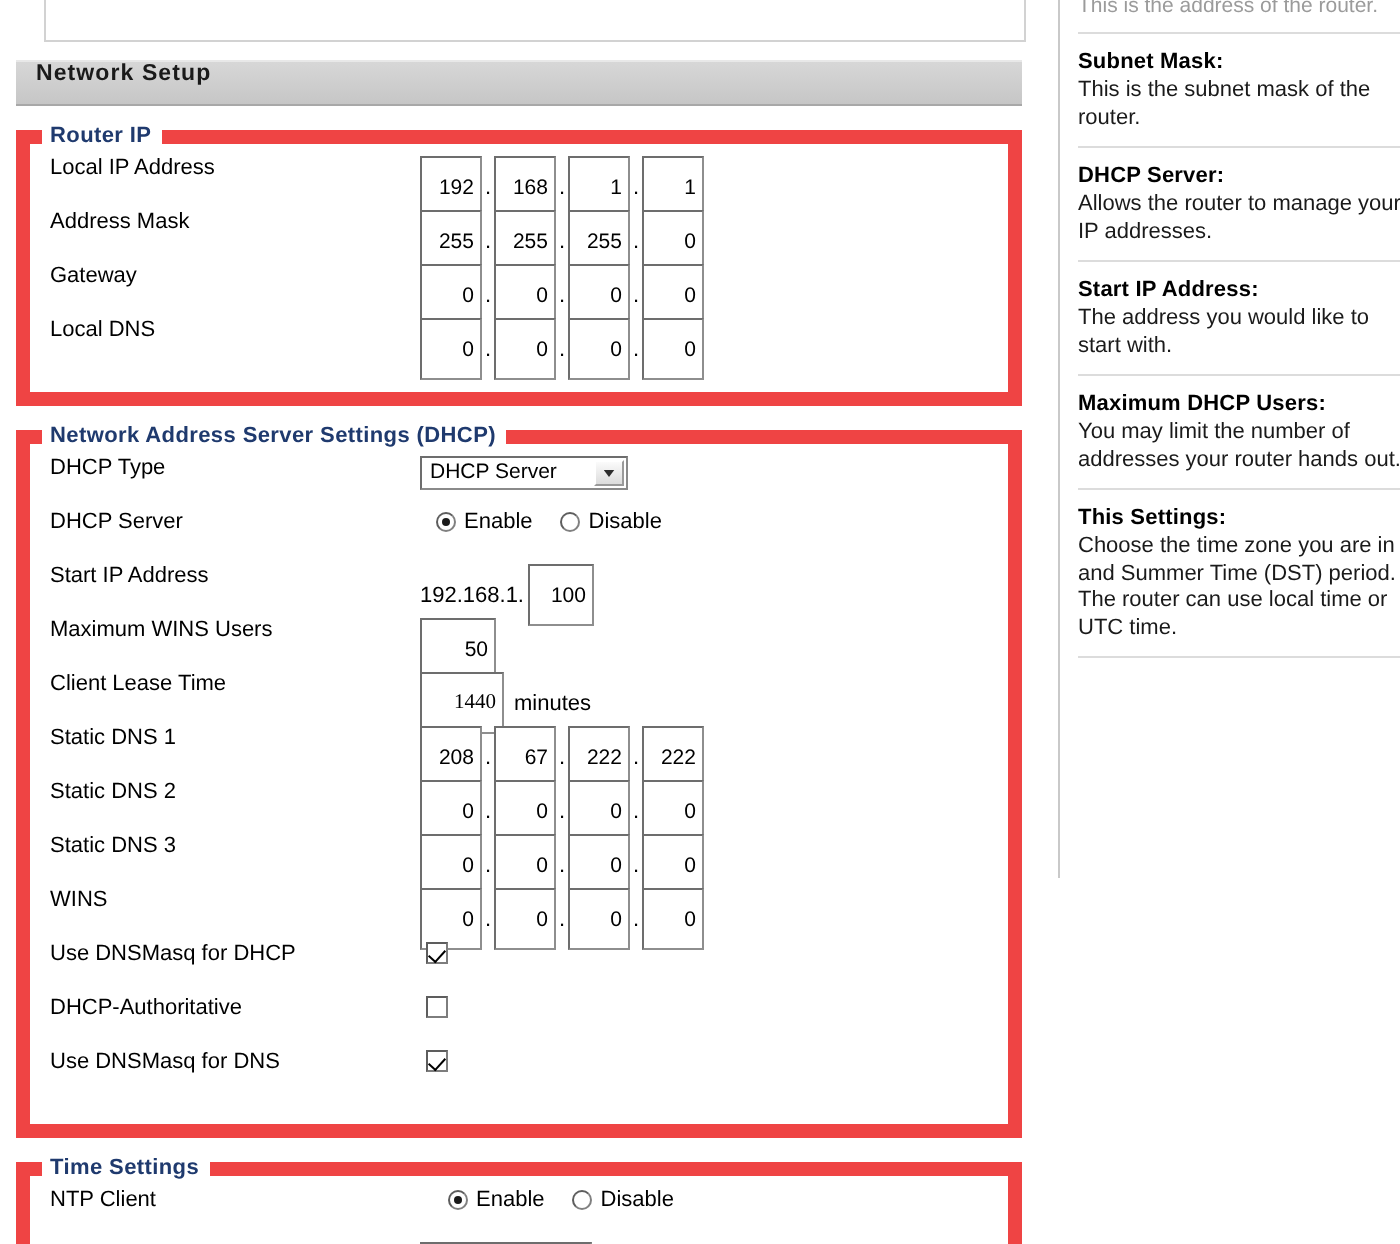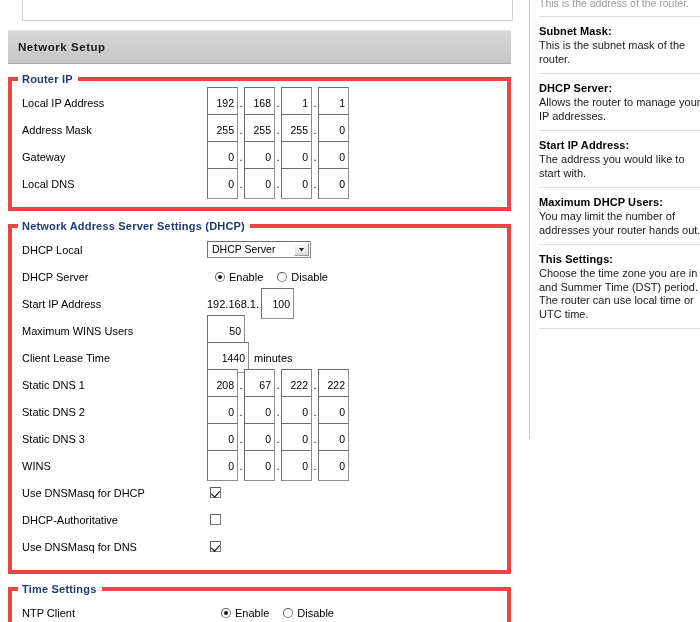--- a/index.html
+++ b/index.html
@@ -33,52 +33,52 @@
     height:21px;
     border:1px solid #d2d2d2;
     border-top:none;
     background:#ffffff;
     box-sizing:border-box;
   }
 
   
   .section-bar{
     margin:9px 8px 0 8px;
-    height:34px;
+    height:23px;
     background:linear-gradient(#d7d7d7,#c6c6c6);
     border-top:1px solid #e8e8e8;
     border-bottom:1px solid #a8a8a8;
     box-sizing:border-box;
-    display:flex;align-items:center;
+    display:flex;align-items:flex-start;
     padding-left:10px;
     font-weight:bold;
     font-size:11.5px;
     letter-spacing:.55px;
     color:#1a1a1a;
   }
 
   
   fieldset.box{
     margin:9px 8px 0 8px;
-    border:4px solid #ef4444;
+    border:7px solid #ef4444;
     padding:4px 0 10px 0;
     box-sizing:border-box;
   }
   fieldset.box > legend{
     margin-left:6px;
     padding:0 5px 0 4px;
     font-weight:bold;
     font-size:11px;
     color:#1f3a6e;
     letter-spacing:.2px;
   }
 
   
   .row{
-    display:flex;align-items:center;
+    display:flex;align-items:flex-start;
     height:27px;
     padding-left:10px;
   }
   .row .lbl{
     width:185px;
     flex:0 0 185px;
     font-size:11px;
     color:#000;
   }
   .row .ctl{
@@ -104,21 +104,21 @@
   .octet{ width:31px; }
   .dot{
     display:inline-block;
     width:6px;
     text-align:center;
     font-size:11px;
     color:#000;
   }
   .tb-host{ width:33px; }
   .tb-users{ width:38px; }
-  .tb-lease{ width:42px; }
+  .tb-lease{ width:42px;font-family:Liberation Serif, serif; }
   .prefix{ font-size:11px;margin-right:2px; }
   .suffix{ font-size:11px;margin-left:5px; }
 
   
   .sel{
     display:inline-flex;align-items:center;
     height:17px;
     border:1px solid #8a8a8a;
     border-top-color:#6d6d6d;
     border-left-color:#6d6d6d;
@@ -283,21 +283,21 @@
         <span class="dot">.</span>
         <input class="tb octet" value="0" style="">
       </div>
     </div>
   </fieldset>
 
   <fieldset class="box">
     <legend>Network Address Server Settings (DHCP)</legend>
 
     <div class="row">
-      <div class="lbl">DHCP Local</div>
+      <div class="lbl">DHCP Type</div>
       <div class="ctl">
         <div class="sel sel-dhcp">
           <span class="sel-text">DHCP Server</span>
           <span class="sel-btn">
               <i></i>
             </span>
         </div>
       </div>
     </div>
 

